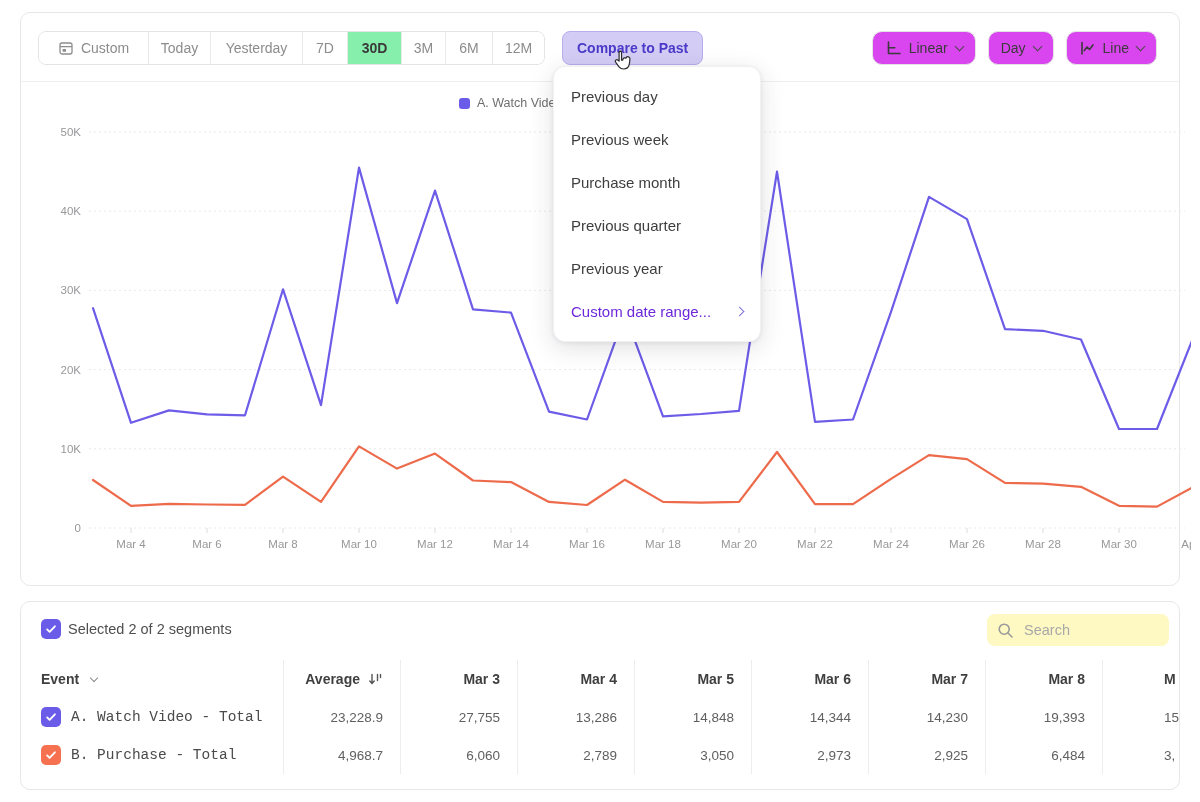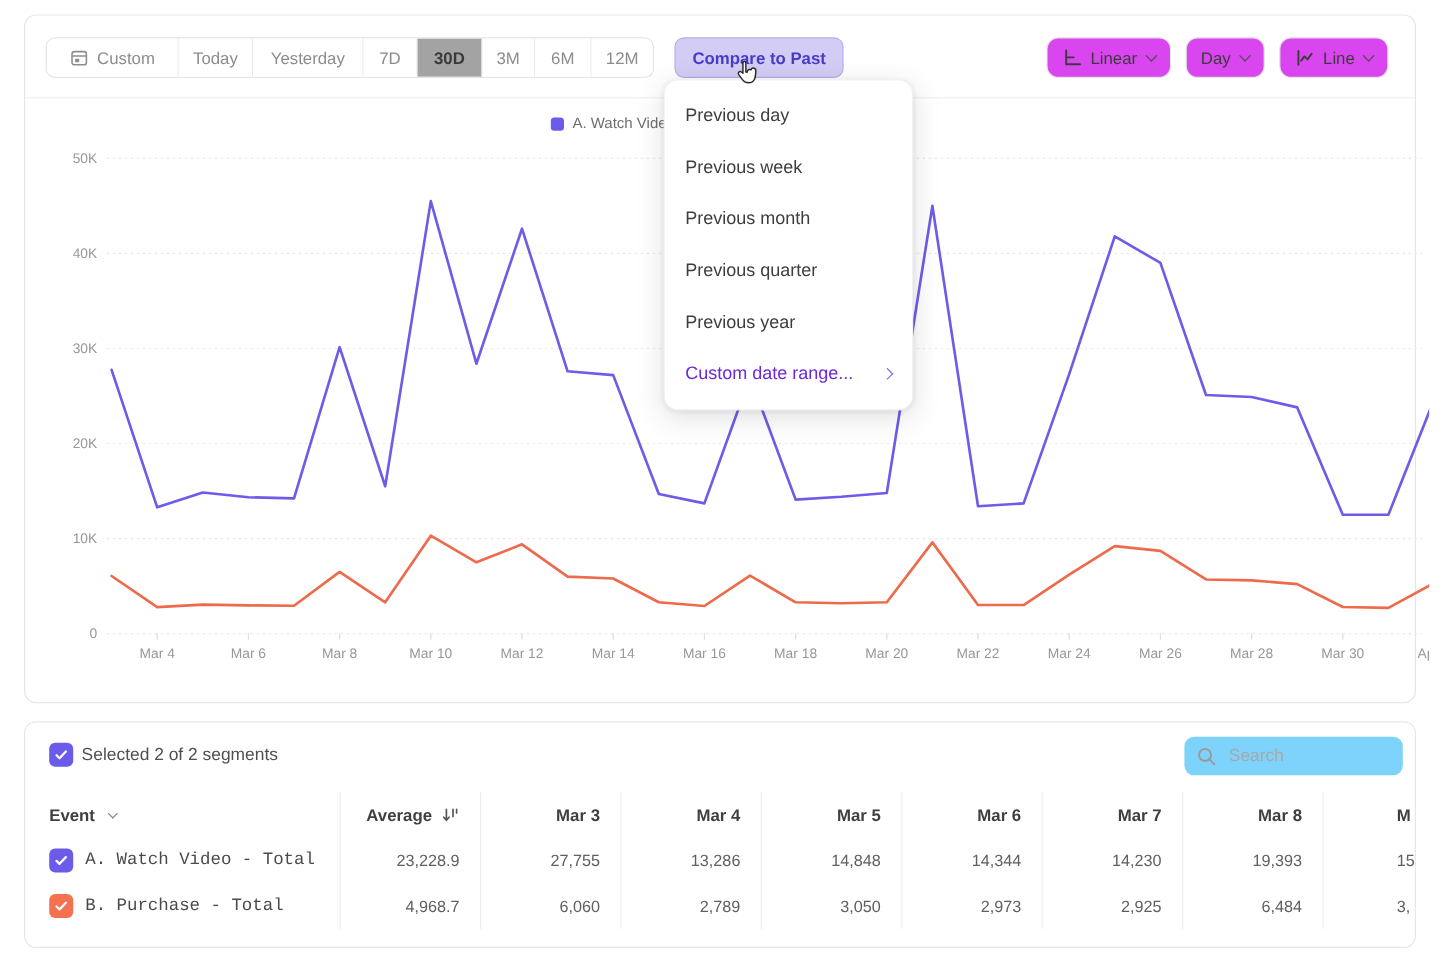--- a/index.html
+++ b/index.html
@@ -7,21 +7,21 @@
   body{font-family:"Liberation Sans", sans-serif;-webkit-font-smoothing:antialiased;}
   .page{position:relative;width:1200px;height:802px;background:#fff;overflow:hidden;}
   .card{position:absolute;background:#fff;border:1px solid #e7e7e7;border-radius:10px;padding-left:36px;}
   .card1{left:20px;top:12px;width:1160px;height:574px;}
   .card2{left:20px;top:601px;width:1160px;height:189px;overflow:hidden;}
 
   
   .seg-group{position:absolute;left:17px;top:18px;height:34px;display:flex;border:1px solid #e4e4e4;border-radius:8px;overflow:hidden;background:#fff;}
   .seg{display:flex;align-items:center;justify-content:center;gap:7px;height:100%;border:none;background:#fff;color:#8c8c8c;font-family:inherit;font-size:14px;cursor:pointer;border-right:1px solid #e9e9e9;padding:0;}
   .seg:last-child{border-right:none;}
-  .seg.selected{background:#a3a3a3;color:#3a3a3a;font-weight:700;}
+  .seg.selected{background:#86efac;color:#3a3a3a;font-weight:700;}
   .compare-btn{position:absolute;left:541px;top:18px;height:34px;padding:0 14px;border-radius:8px;background:#d3ccf5;border:1px solid #b9adee;color:#4a3ac8;font-family:inherit;font-size:14px;font-weight:700;cursor:pointer;text-align:right;}
   .right-controls{position:absolute;top:18px;right:22px;display:flex;gap:12px;}
   .ctrl-btn{display:flex;align-items:center;gap:8px;height:34px;padding:0 12px;border:1px solid #e3e3e3;border-radius:10px;background:#d946ef;color:#3b3b3b;font-family:inherit;font-size:14px;font-weight:500;cursor:pointer;}
   .chev{width:7px;height:7px;border-right:1.6px solid #4a4a4a;border-bottom:1.6px solid #4a4a4a;transform:rotate(45deg);margin-top:-4px;}
   .toolbar-divider{position:absolute;left:0;top:68px;width:100%;height:1px;background:#efefef;}
 
   
   .legend{position:absolute;left:438px;top:83px;display:flex;gap:20px;z-index:1;}
   .legend-item{display:flex;align-items:center;gap:7px;font-size:12.5px;color:#6f6f6f;white-space:nowrap;}
   .legend-swatch{width:11px;height:11px;border-radius:3px;}
@@ -38,21 +38,21 @@
 
   .cursor{position:absolute;left:610px;top:48px;z-index:50;pointer-events:none;}
 
   
   .seg-header{position:absolute;left:0;top:0;width:100%;height:58px;}
   .checkbox{width:20px;height:20px;border-radius:5px;display:flex;align-items:center;justify-content:center;flex:0 0 auto;cursor:pointer;}
   .cb-purple{background:#6a5ce8;}
   .cb-orange{background:#f5714f;}
   .selected-label{position:absolute;left:47px;top:19px;font-size:14.5px;color:#4f4f4f;}
   .seg-header .checkbox{position:absolute;left:20px;top:17px;}
-  .search-box{position:absolute;right:10px;top:12px;width:182px;height:32px;background:#7dd3fc;border-radius:8px;display:flex;align-items:center;padding:0 10px;gap:8px;}
+  .search-box{position:absolute;right:10px;top:12px;width:182px;height:32px;background:#fef9c3;border-radius:8px;display:flex;align-items:center;padding:0 10px;gap:8px;}
   .search-box input{border:none;background:transparent;outline:none;font-family:inherit;font-size:14.5px;color:#444;width:130px;}
   .search-box input::placeholder{color:#a8a8a8;}
 
   .grid{position:absolute;left:0;top:58px;display:grid;grid-template-columns:262px 117px 117px 117px 117px 117px 117px 117px 117px;width:1198px;}
   .gcell{height:38px;display:flex;align-items:center;justify-content:flex-end;padding-right:17px;border-left:1px solid #ededed;}
   .gcell.no-line{border-left:none;}
   .gcell.left{justify-content:flex-start;padding-left:20px;padding-right:0;gap:10px;}
   .th{font-size:14px;font-weight:700;color:#3f3f3f;}
   .num{font-family:Liberation Sans, sans-serif;font-size:13.5px;color:#606060;}
   .row-label{font-size:14.5px;color:#4a4a4a;font-family:Liberation Mono, monospace;}
@@ -186,21 +186,21 @@
         <line x1="1154" y1="427" x2="1154" y2="432" stroke="#dcdcdc" stroke-width="1"></line>
         <text x="1154" y="447" text-anchor="middle" class="axis-label">Apr 1</text>
         <polyline points="52,207.2 90,321.8 128,309.4 166,313.4 204,314.3 242,188.3 280,304.2 318,66.6 356,202.1 394,89.6 432,208.4 470,211.6 508,310.6 546,318.5 584,213.2 622,315.3 660,313.0 698,309.8 736,70.6 774,320.9 812,318.5 850,210.8 888,95.9 926,118.1 964,228.2 1002,229.8 1040,238.5 1078,328.0 1116,328.0 1154,232.2" fill="none" stroke="#6c5ce8" stroke-width="2.2" stroke-linejoin="round" stroke-linecap="round"></polyline>
         <polyline points="52,379.0 90,404.9 128,402.8 166,403.5 204,403.8 242,375.6 280,400.9 318,345.4 356,367.6 394,352.6 432,379.5 470,381.1 508,400.9 546,404.0 584,378.7 622,400.9 660,401.7 698,400.9 736,351.0 774,403.2 812,403.2 850,377.9 888,354.1 926,358.1 964,381.9 1002,382.6 1040,385.8 1078,404.8 1116,405.6 1154,385.0" fill="none" stroke="#ed6a4b" stroke-width="2.2" stroke-linejoin="round" stroke-linecap="round"></polyline>
       </svg>
   </div>
 
   <div class="menu">
     <div class="menu-item">Previous day</div>
     <div class="menu-item">Previous week</div>
-    <div class="menu-item">Previous month</div>
+    <div class="menu-item">Purchase month</div>
     <div class="menu-item">Previous quarter</div>
     <div class="menu-item">Previous year</div>
     <div class="menu-item custom">
       <span>Custom date range...</span>
       <span class="chev-right"></span>
     </div>
   </div>
 
   <svg class="cursor" width="26" height="28" viewBox="0 0 32 34">
     <path d="M12.2 3.6c1.1 0 2 .9 2 2v9l1.3.2.5-1.5c.3-1 1.4-1.5 2.4-1.3l1.2.3.5-.9c.5-.9 1.6-1.2 2.5-.7l.9.5c.7.4 1.1 1.1 1 1.9-.1 2-.4 6.3-1.3 8.6-1.1 2.7-3 3.9-6.2 3.9-2.7 0-4.5-.8-5.9-2.7l-4.2-5.7c-.7-.9-.5-2.1.4-2.8.7-.5 1.7-.5 2.3.1l1.6 1.3V5.6c0-1.1.9-2 2-2z" fill="#ffffff" stroke="#2b2b2b" stroke-width="1.5" stroke-linejoin="round"></path>

